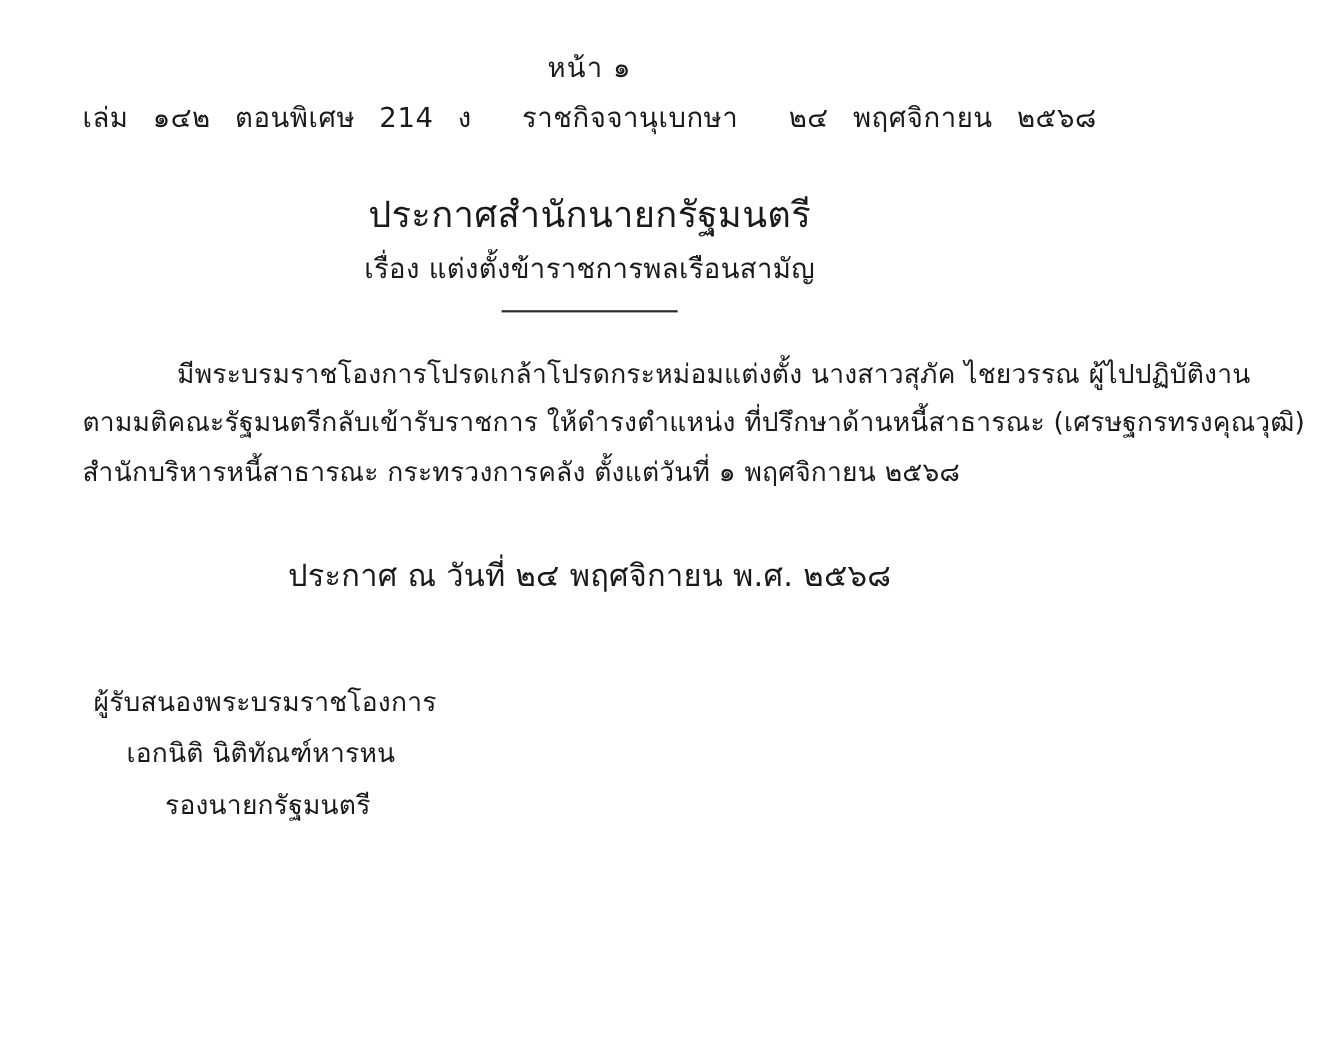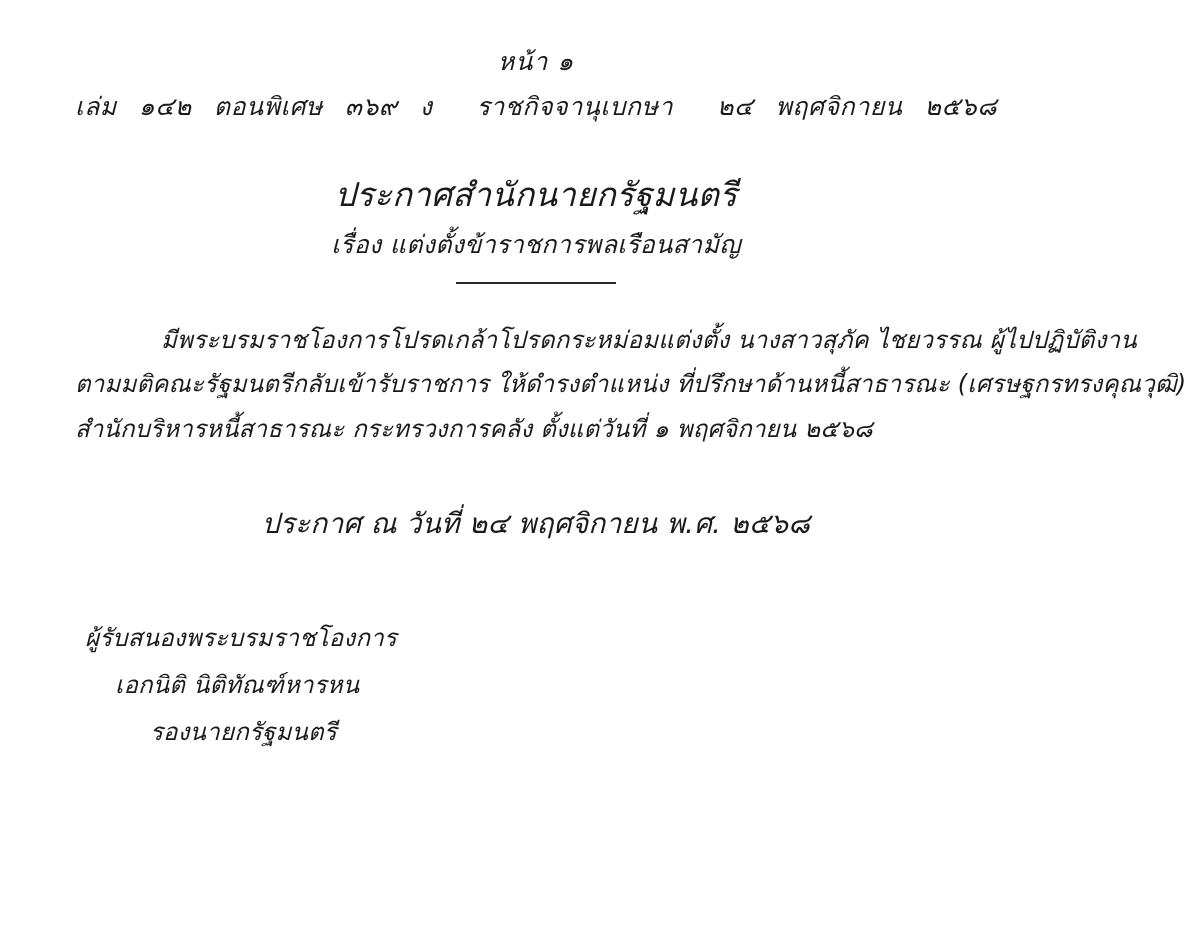--- a/index.html
+++ b/index.html
@@ -15,21 +15,20 @@
     color: #1a1a1a;
     position: relative;
     overflow: hidden;
   }
   .page {
     position: relative;
     width: 1072px;
     height: 949px;
     box-sizing: border-box;
     padding: 0 75px;
-    font-style: italic;
   }
 
   
   .page-number-line {
     text-align: center;
     font-size: 25px;
     letter-spacing: 1px;
     padding-top: 48px;
     line-height: 1.1;
   }
@@ -118,21 +117,21 @@
   <div class="page-number-line">หน้า  ๑</div>
 
   <div class="gazette-header">
     <div class="left">
       <span>เล่ม</span>
       <span class="gap-sm"></span>
       <span>๑๔๒</span>
       <span class="gap-sm"></span>
       <span>ตอนพิเศษ</span>
       <span class="gap-sm"></span>
-      <span>๓๖๙</span>
+      <span>214</span>
       <span class="gap-sm"></span>
       <span>ง</span>
     </div>
     <div class="center">ราชกิจจานุเบกษา</div>
     <div class="right">
       <span>๒๔</span>
       <span class="gap-sm"></span>
       <span>พฤศจิกายน</span>
       <span class="gap-sm"></span>
       <span>๒๕๖๘</span>

